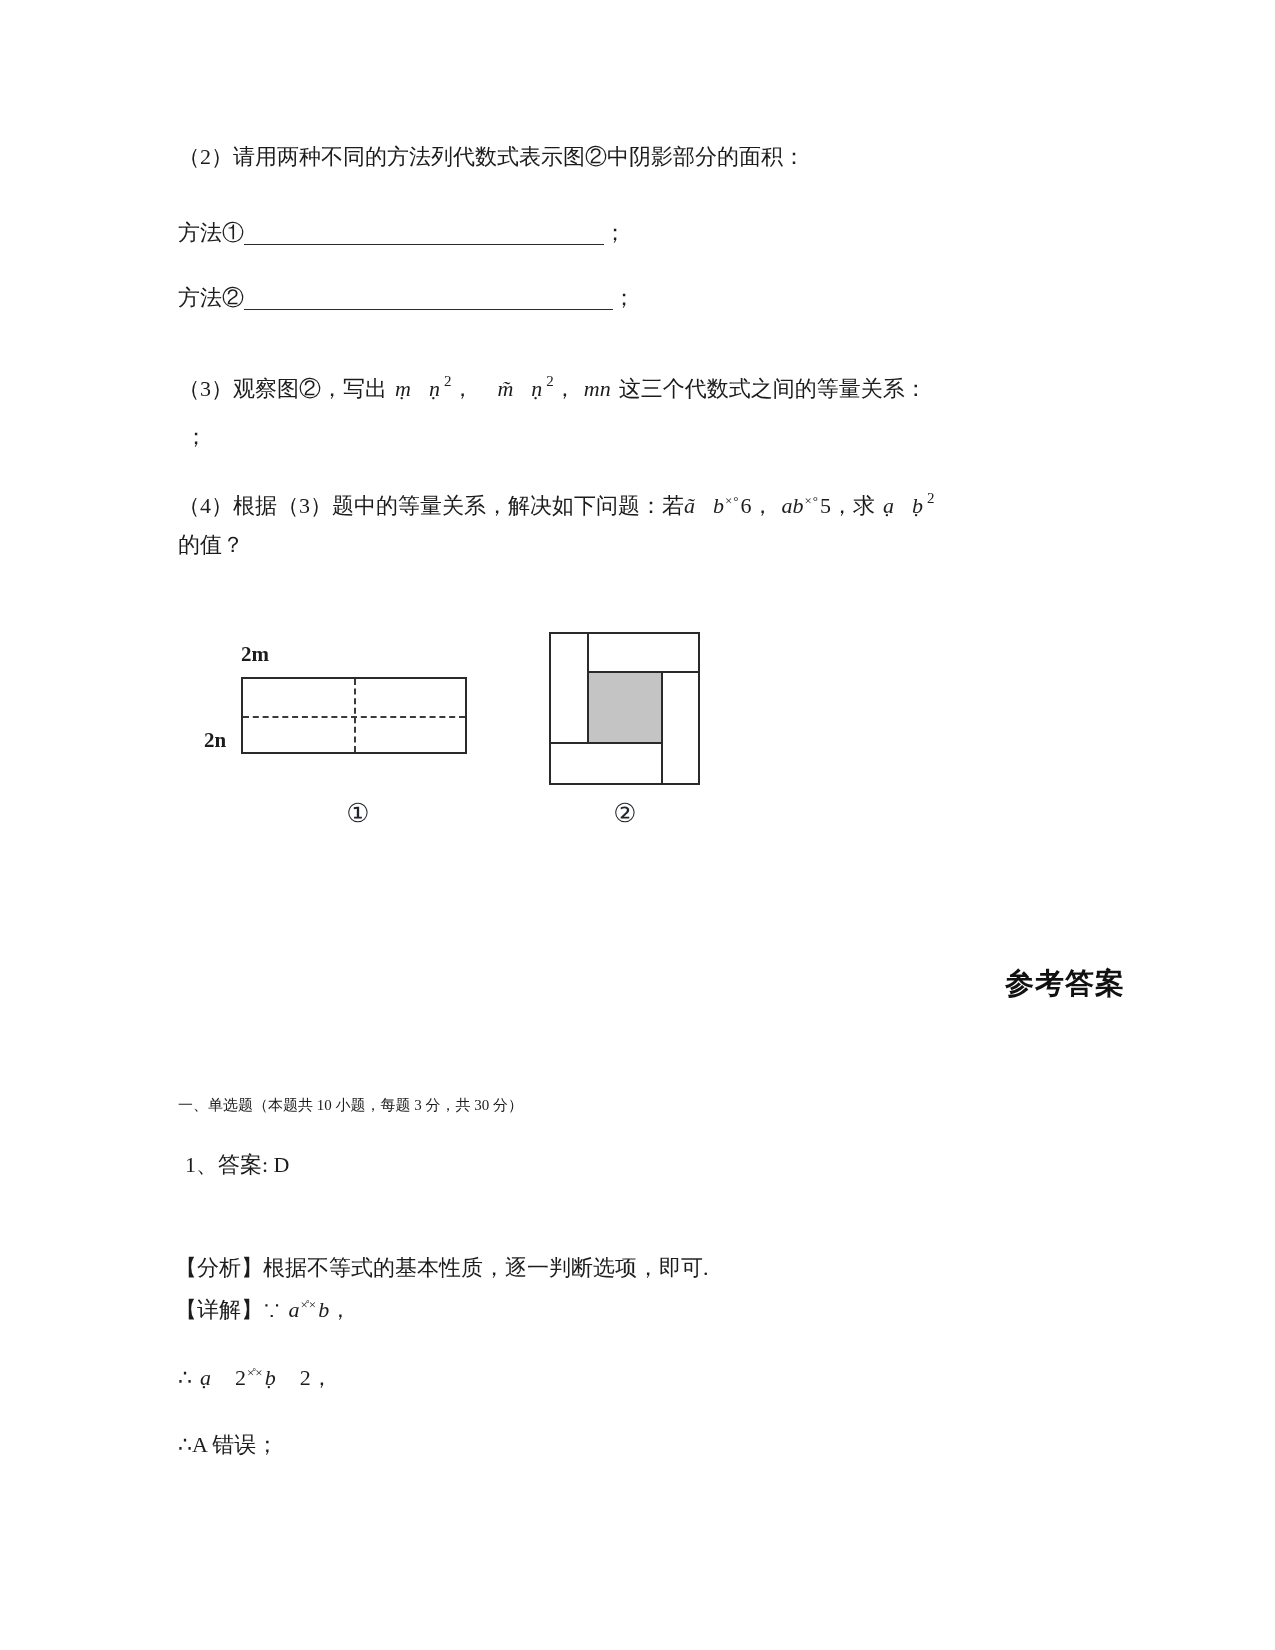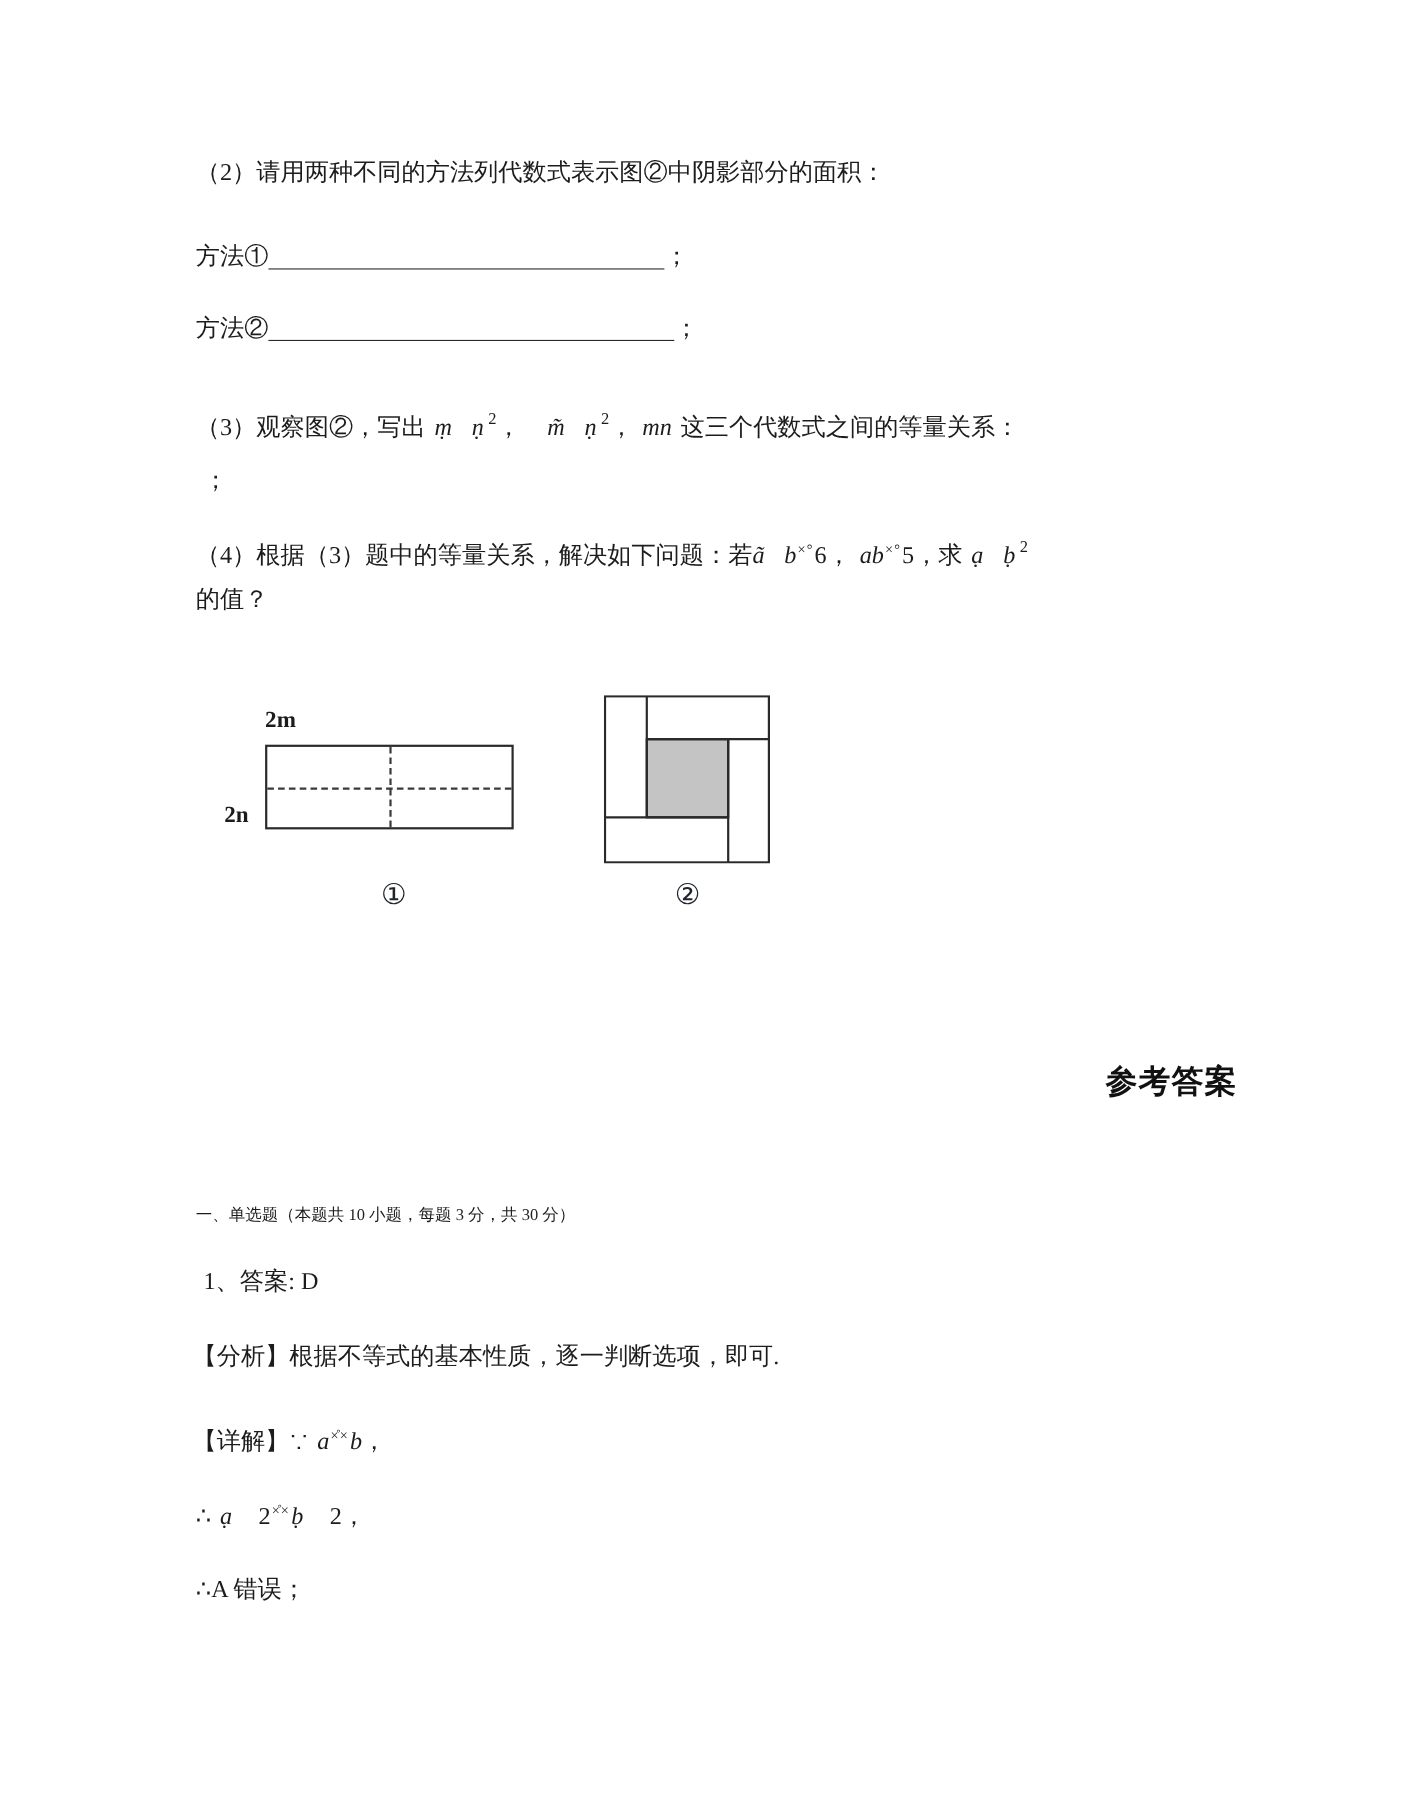--- a/index.html
+++ b/index.html
@@ -76,21 +76,21 @@
     <line x1="1" y1="111" x2="113" y2="111" stroke="#2a2a2a" stroke-width="2"></line>
   </svg>
   <div class="cap cap2">②</div>
 
   <div class="heading">参考答案</div>
 
   <div class="section">一、单选题（本题共 10 小题，每题 3 分，共 30 分）</div>
 
   <div class="line" style="top:1148px;left:185px">1、答案: D</div>
 
-  <div class="line" style="top:1216px;left:175px">【分析】根据不等式的基本性质，逐一判断选项，即可.</div>
+  <div class="line" style="top:1251px;left:175px">【分析】根据不等式的基本性质，逐一判断选项，即可.</div>
 
   <div class="line" style="top:1288px;left:175px">
     <span>【详解】∵</span><span class="g8"></span><span class="mv">a</span><span class="supop">×̊×</span><span class="mv">b</span><span>，</span>
   </div>
 
   <div class="line" style="top:1356px">
     <span>∴</span><span class="g8"></span><span class="mv">ạ</span><span class="g24"></span><span>2</span><span class="supop">×̊×</span><span class="mv">ḅ</span><span class="g24"></span><span>2</span><span>，</span>
   </div>
 
   <div class="line" style="top:1428px">∴A 错误；</div>

